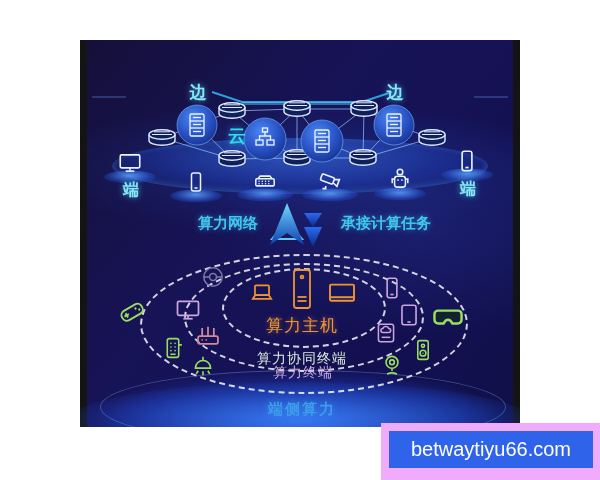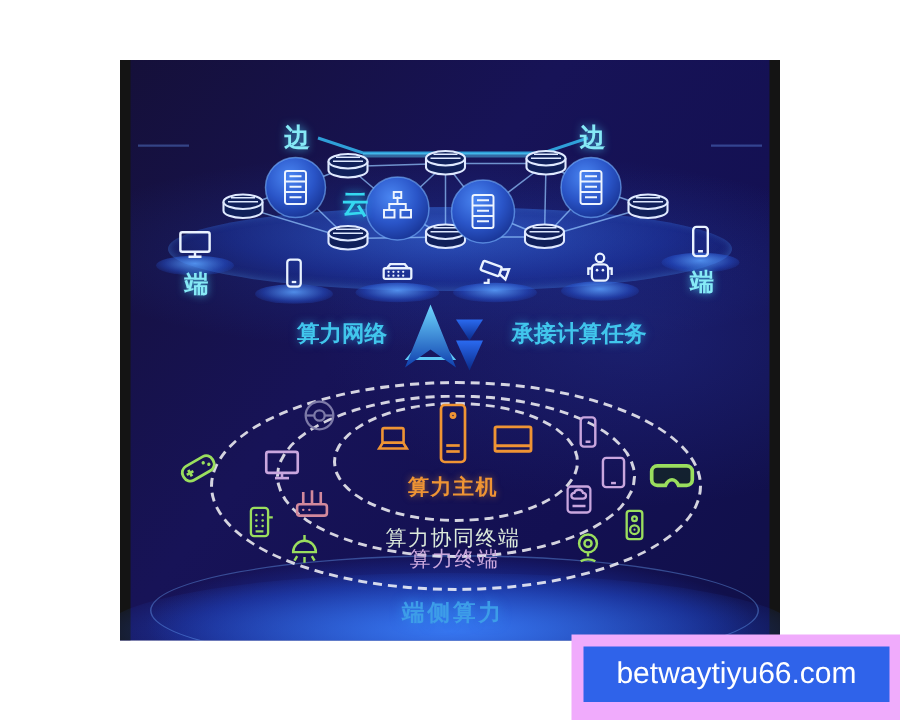--- a/index.html
+++ b/index.html
@@ -18,21 +18,21 @@
     overflow:hidden;}
   .edge-strip{top:0;width:7px;height:100%;background:#141414;}
   #strip-left{left:0;} #strip-right{right:0;}
 
   
   .title{color:#56d4f5;font-size:21px;font-weight:bold;letter-spacing:3px;
          text-shadow:0 0 8px rgba(70,200,255,.8);}
   .cyan-big{color:#86e9f6;font-size:17px;font-weight:bold;text-shadow:0 0 6px rgba(80,220,255,.7);}
   .cloud-lb{color:#35d8f0;font-size:18px;font-weight:bold;text-shadow:0 0 6px rgba(40,210,255,.8);}
   .flow-lb{color:#41c6ec;font-size:15px;font-weight:bold;text-shadow:0 0 6px rgba(50,180,240,.6);}
-  .host-lb{color:#ef9434;font-size:14px;font-weight:bold;letter-spacing:1px;text-shadow:0 0 5px rgba(240,150,50,.5);}
+  .host-lb{color:#ef9434;font-size:17px;font-weight:normal;letter-spacing:1px;text-shadow:0 0 5px rgba(240,150,50,.5);}
   .term-lb{color:#cba8dd;font-size:14px;letter-spacing:1px;margin-top:19px;}
   .collab-lb{color:#dceadb;font-size:14px;letter-spacing:1px;}
   .devside-lb{color:#3d9de8;font-size:15px;font-weight:bold;letter-spacing:2px;text-shadow:0 0 8px rgba(50,140,240,.8);}
 
   
   .ring{border:2px dashed rgba(255,255,255,.82);border-radius:50%;}
   .platform{border-radius:50%;
     background:radial-gradient(ellipse at 50% 40%, rgba(90,160,255,.85), rgba(40,90,220,.45) 55%, rgba(20,50,160,.15) 80%, transparent);}
   .big-platform{border-radius:50%;
     background:radial-gradient(ellipse at 50% 30%, rgba(60,120,240,.55), rgba(30,70,200,.35) 55%, rgba(15,40,140,.12) 82%, transparent);

